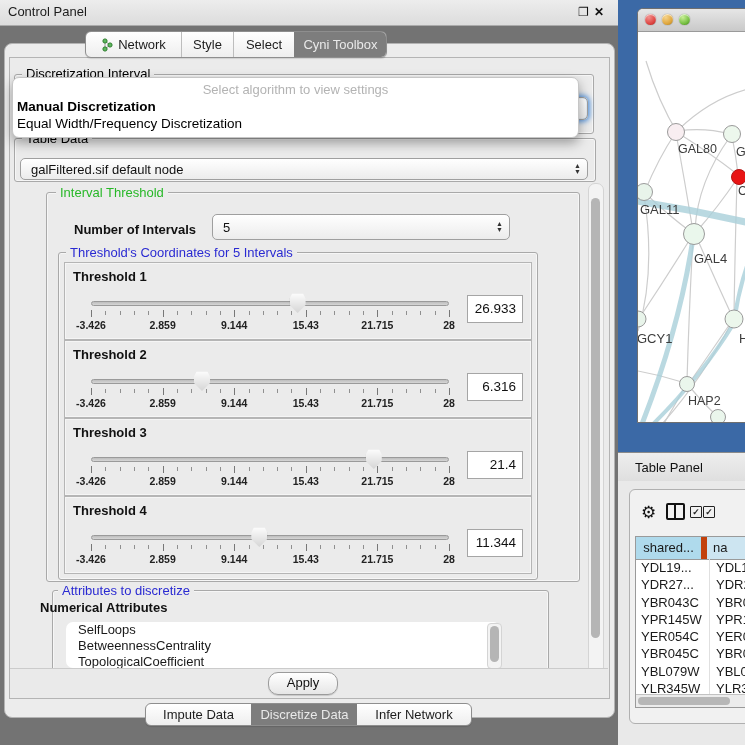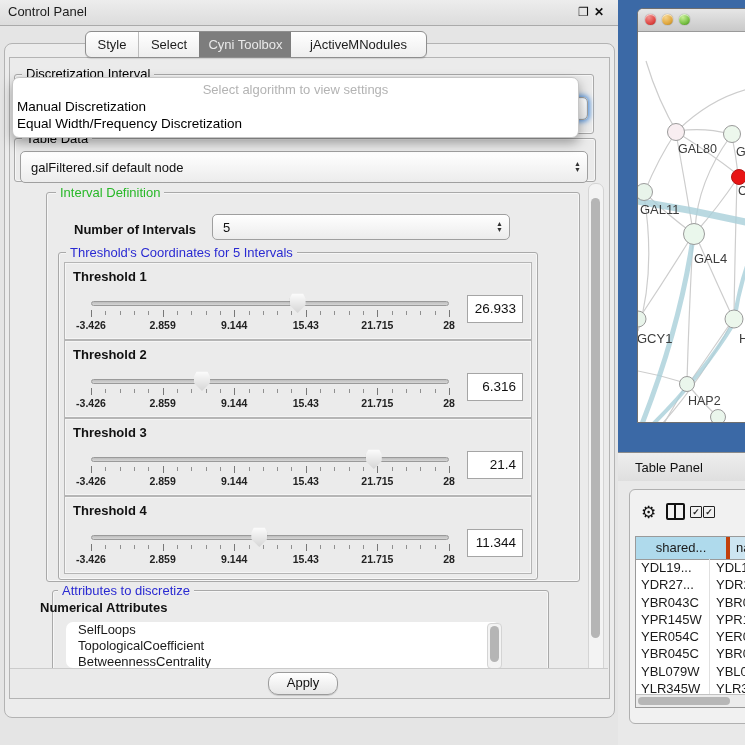--- a/index.html
+++ b/index.html
@@ -1,17 +1,17 @@
 <!DOCTYPE html>
 <html><head>
 <meta charset="utf-8">
 <style>
   html,body{margin:0;padding:0;}
   body{font-family:"Liberation Sans", sans-serif; -webkit-font-smoothing:antialiased;}
-  #root{position:relative;width:745px;height:745px;overflow:hidden;background:#e5e5e5;}
+  #root{position:relative;width:745px;height:745px;overflow:hidden;background:#737373;}
   .abs{position:absolute;}
 
   
   #titlebar{left:0;top:0;width:618px;height:25px;background:linear-gradient(#ededed,#dcdcdc);border-bottom:1px solid #aaa;}
   #titlebar .t{position:absolute;left:8px;top:4px;font-size:13px;color:#1b1b1b;}
   .win-ic{position:absolute;top:5px;font-size:12px;color:#111;cursor:default;}
   #outer-panel{left:4px;top:43px;width:609px;height:673px;border:1px solid #b3b3b3;border-radius:8px;background:#ececec;}
   #inner-panel{left:9px;top:57px;width:599px;height:640px;border:1px solid #b4b4b4;background:#ebebeb;}
 
   
@@ -33,21 +33,21 @@
   
   .combo{position:absolute;background:linear-gradient(#ffffff,#ececec);border:1px solid #9f9f9f;border-radius:5px;box-sizing:border-box;}
   .combo .val{position:absolute;left:10px;top:50%;transform:translateY(-50%);font-size:13px;color:#111;white-space:nowrap;}
   .stepper{position:absolute;right:6px;top:50%;transform:translateY(-50%);display:flex;flex-direction:column;align-items:center;line-height:6px;font-size:7px;color:#333;}
 
   
   #alg-combo{left:20px;top:97px;width:568px;height:23px;box-shadow:0 0 5px 2px rgba(70,140,220,.85), inset 0 0 1px #4a90d6;}
   #alg-popup{left:12px;top:77px;width:565px;height:59px;background:#fff;border:1px solid #c6c6c6;border-radius:7px;box-shadow:0 5px 12px rgba(0,0,0,.35);z-index:5;}
   #alg-popup .ph{position:absolute;left:0;right:0;top:4px;text-align:center;color:#b3b3b3;font-size:13px;}
   .popup-item{position:absolute;left:4px;font-size:13.5px;color:#000;white-space:nowrap;}
-  .popup-item.bold{font-weight:normal;}
+  .popup-item.bold{font-weight:bold;}
 
   
   .sb-track{position:absolute;background:#f3f3f3;border:1px solid #d4d4d4;border-radius:7px;}
   .sb-thumb{position:absolute;background:#b5b5b5;border-radius:5px;}
 
   
   .thr-box{position:absolute;left:64px;width:466px;height:76px;border:1px solid #b5b5b5;box-shadow:inset 0 0 0 1px rgba(255,255,255,.5);background:#ebebeb;}
   .thr-label{position:absolute;left:8px;top:6px;font-size:13px;font-weight:bold;color:#111;}
   .track{position:absolute;left:26px;top:38px;width:358px;height:5px;background:linear-gradient(#bdbdbd,#d6d6d6);border:1px solid #9a9a9a;border-radius:3px;box-sizing:border-box;}
   .thumb{position:absolute;top:30px;width:16px;height:20px;background:linear-gradient(#fdfdfd,#d5d5d5);clip-path:polygon(0% 28%,15% 4%,85% 4%,100% 28%,100% 60%,50% 100%,0% 60%);filter:drop-shadow(0 0 0.6px #777) drop-shadow(0 1px 1px rgba(0,0,0,.25));}
@@ -78,21 +78,21 @@
   #gear-ic{left:641px;font-size:17px;color:#111;line-height:20px;}
   #cols-ic{left:666px;width:15px;height:13px;border:2px solid #111;border-radius:2px;}
   #cols-ic:before{content:"";position:absolute;left:6px;top:0;width:2px;height:13px;background:#111;}
   .chk-ic{width:10px;height:10px;border:1.5px solid #222;border-radius:1px;font-size:9px;line-height:10px;text-align:center;color:#222;font-weight:bold;}
   #chk1{left:690px;top:506px;}
   #chk2{left:703px;top:506px;}
 
   #tp-table{left:635px;top:536px;width:112px;height:170px;border:1px solid #9a9a9a;background:#fff;overflow:hidden;}
   #tp-head{position:absolute;left:0;top:0;right:0;height:22px;display:flex;border-bottom:1px solid #9a9a9a;}
   #tp-head .hc{box-sizing:border-box;font-size:13px;color:#1a1a1a;text-align:center;line-height:22px;overflow:hidden;white-space:nowrap;}
-  #tp-head .hc1{width:94px;background:#afdaec;border-right:4px solid #c2410c;}
+  #tp-head .hc1{width:71px;background:#afdaec;border-right:6px solid #c2410c;}
   #tp-head .hc2{flex:1;background:#cde5f1;text-align:left;padding-left:6px;}
   #tp-rows{position:absolute;left:0;top:22px;right:0;height:148px;overflow:hidden;}
   .trow{display:flex;height:17.3px;line-height:17.3px;font-size:13px;color:#1a1a1a;}
   .trow .c1{width:73px;padding-left:5px;box-sizing:border-box;white-space:nowrap;overflow:hidden;}
   .trow .c2{flex:1;padding-left:6px;white-space:nowrap;overflow:hidden;}
   #tp-hscroll{position:absolute;left:0;bottom:0;right:0;height:12px;background:#ececec;border-top:1px solid #c2c2c2;}
   #tp-hscroll .sb-thumb{left:2px;top:2px;width:92px;height:8px;background:#b7b7b7;}
 
   svg text{font-family:"Liberation Sans", sans-serif;}
 </style>
@@ -104,62 +104,68 @@
   <div class="abs" id="titlebar">
     <span class="t">Control Panel</span>
     <span class="win-ic" style="left:578px;">❐</span>
     <span class="win-ic" style="left:594px;font-weight:bold;">✕</span>
   </div>
 
   <div class="abs" id="outer-panel"></div>
   <div class="abs" id="inner-panel"></div>
 
   <div class="seg" id="top-tabs">
+      <div class="tab" style="width: 95px;">
+        <svg width="13" height="14" viewBox="0 0 13 14">
+          <path d="M4,3 L9,7 M4,3 L4,11 M4,11 L9,7" stroke="#9a9a9a" stroke-width="1" fill="none"></path>
+          <circle cx="4" cy="3" r="2.1" fill="#5cb85c" stroke="#2e7d2e"></circle>
+          <circle cx="9" cy="7" r="2.1" fill="#5cb85c" stroke="#2e7d2e"></circle>
+          <circle cx="4" cy="11" r="2.1" fill="#5cb85c" stroke="#2e7d2e"></circle>
+        </svg>
+        <span>Network</span>
+      </div>
       <div class="tab" style="width: 52px;">
         <span>Style</span>
       </div>
       <div class="tab" style="width: 61px;">
         <span>Select</span>
       </div>
       <div class="tab sel" style="width: 92px;">
         <span>Cyni Toolbox</span>
-      </div>
-      <div class="tab" style="width: 135px;">
-        <span>jActiveMNodules</span>
       </div>
     </div>
 
   <div class="group" style="left:14px;top:74px;width:578px;height:58px;"></div>
   <div class="gtitle" style="left:22px;top:66px;z-index:1;">Discretization Interval</div>
   <div class="combo" id="alg-combo"></div>
 
   <div class="abs" id="alg-popup">
     <div class="ph">Select algorithm to view settings</div>
     <div id="popup-items">
         <div class="popup-item bold" style="top: 21px;">Manual Discretization</div>
         <div class="popup-item" style="top: 38px;">Equal Width/Frequency Discretization</div>
       </div>
   </div>
 
   <div class="group" style="left:14px;top:138px;width:580px;height:42px;"></div>
   <div class="gtitle" style="left:22px;top:131px;">Table Data</div>
-  <div class="combo" style="left:20px;top:151px;width:568px;height:32px;">
+  <div class="combo" style="left:20px;top:158px;width:568px;height:22px;">
     <span class="val">galFiltered.sif default node</span>
     <span class="stepper">
         <span>▲</span>
         <span>▼</span>
       </span>
   </div>
 
   <div class="sb-track" style="left:588px;top:183px;width:14px;height:505px;">
     <div class="sb-thumb" style="left:2px;top:14px;width:9px;height:440px;"></div>
   </div>
 
   <div class="group" style="left:46px;top:192px;width:532px;height:388px;"></div>
-  <div class="gtitle green" style="left:56px;top:185px;">Interval Definition</div>
+  <div class="gtitle green" style="left:56px;top:185px;">Interval Threshold</div>
 
   <div class="abs" style="left:74px;top:222px;font-size:13px;font-weight:bold;color:#111;">Number of Intervals</div>
   <div class="combo" style="left:212px;top:214px;width:298px;height:26px;">
     <span class="val">5</span>
     <span class="stepper">
         <span>▲</span>
         <span>▼</span>
       </span>
   </div>
 
@@ -242,30 +248,41 @@
         <div class="thumb" style="left:186.3px"></div>
         <div class="val-box">11.344</div>
       </div>
     </div>
 
   <div class="group" style="left:52px;top:590px;width:495px;height:106px;"></div>
   <div class="gtitle blue" style="left:58px;top:583px;">Attributes to discretize</div>
   <div class="abs" style="left:40px;top:600px;font-size:13px;font-weight:bold;color:#111;">Numerical Attributes</div>
   <div class="abs" id="attr-list">
       <div class="list-item">SelfLoops</div>
+      <div class="list-item">BetweennessCentrality</div>
       <div class="list-item">TopologicalCoefficient</div>
-      <div class="list-item">BetweennessCentrality</div>
     </div>
   <div class="sb-track" style="left:487px;top:623px;width:13px;height:44px;border-radius:4px;">
     <div class="sb-thumb" style="left:1.5px;top:2px;width:9px;height:36px;"></div>
   </div>
 
   <div class="abs" id="apply-bar"></div>
   <div class="abs" id="apply-btn">Apply</div>
 
+  <div class="seg" id="bottom-tabs">
+      <div class="tab" style="width: 105px;">
+        <span>Impute Data</span>
+      </div>
+      <div class="tab sel" style="width: 106px;">
+        <span>Discretize Data</span>
+      </div>
+      <div class="tab" style="width: 114px;">
+        <span>Infer Network</span>
+      </div>
+    </div>
 
   <div class="abs" id="blue-band"></div>
 
   <div class="abs" id="net-window">
     <div id="net-titlebar">
       <span class="light" style="left:7px;background:radial-gradient(circle at 35% 30%,#f2908d,#df4744 60%,#a8201f);"></span>
       <span class="light" style="left:24px;background:radial-gradient(circle at 35% 30%,#f5d38a,#e0a73e 60%,#a87614);"></span>
       <span class="light" style="left:41px;background:radial-gradient(circle at 35% 30%,#c9ef96,#77c043 60%,#3f7d14);"></span>
     </div>
     <div id="net-canvas">

